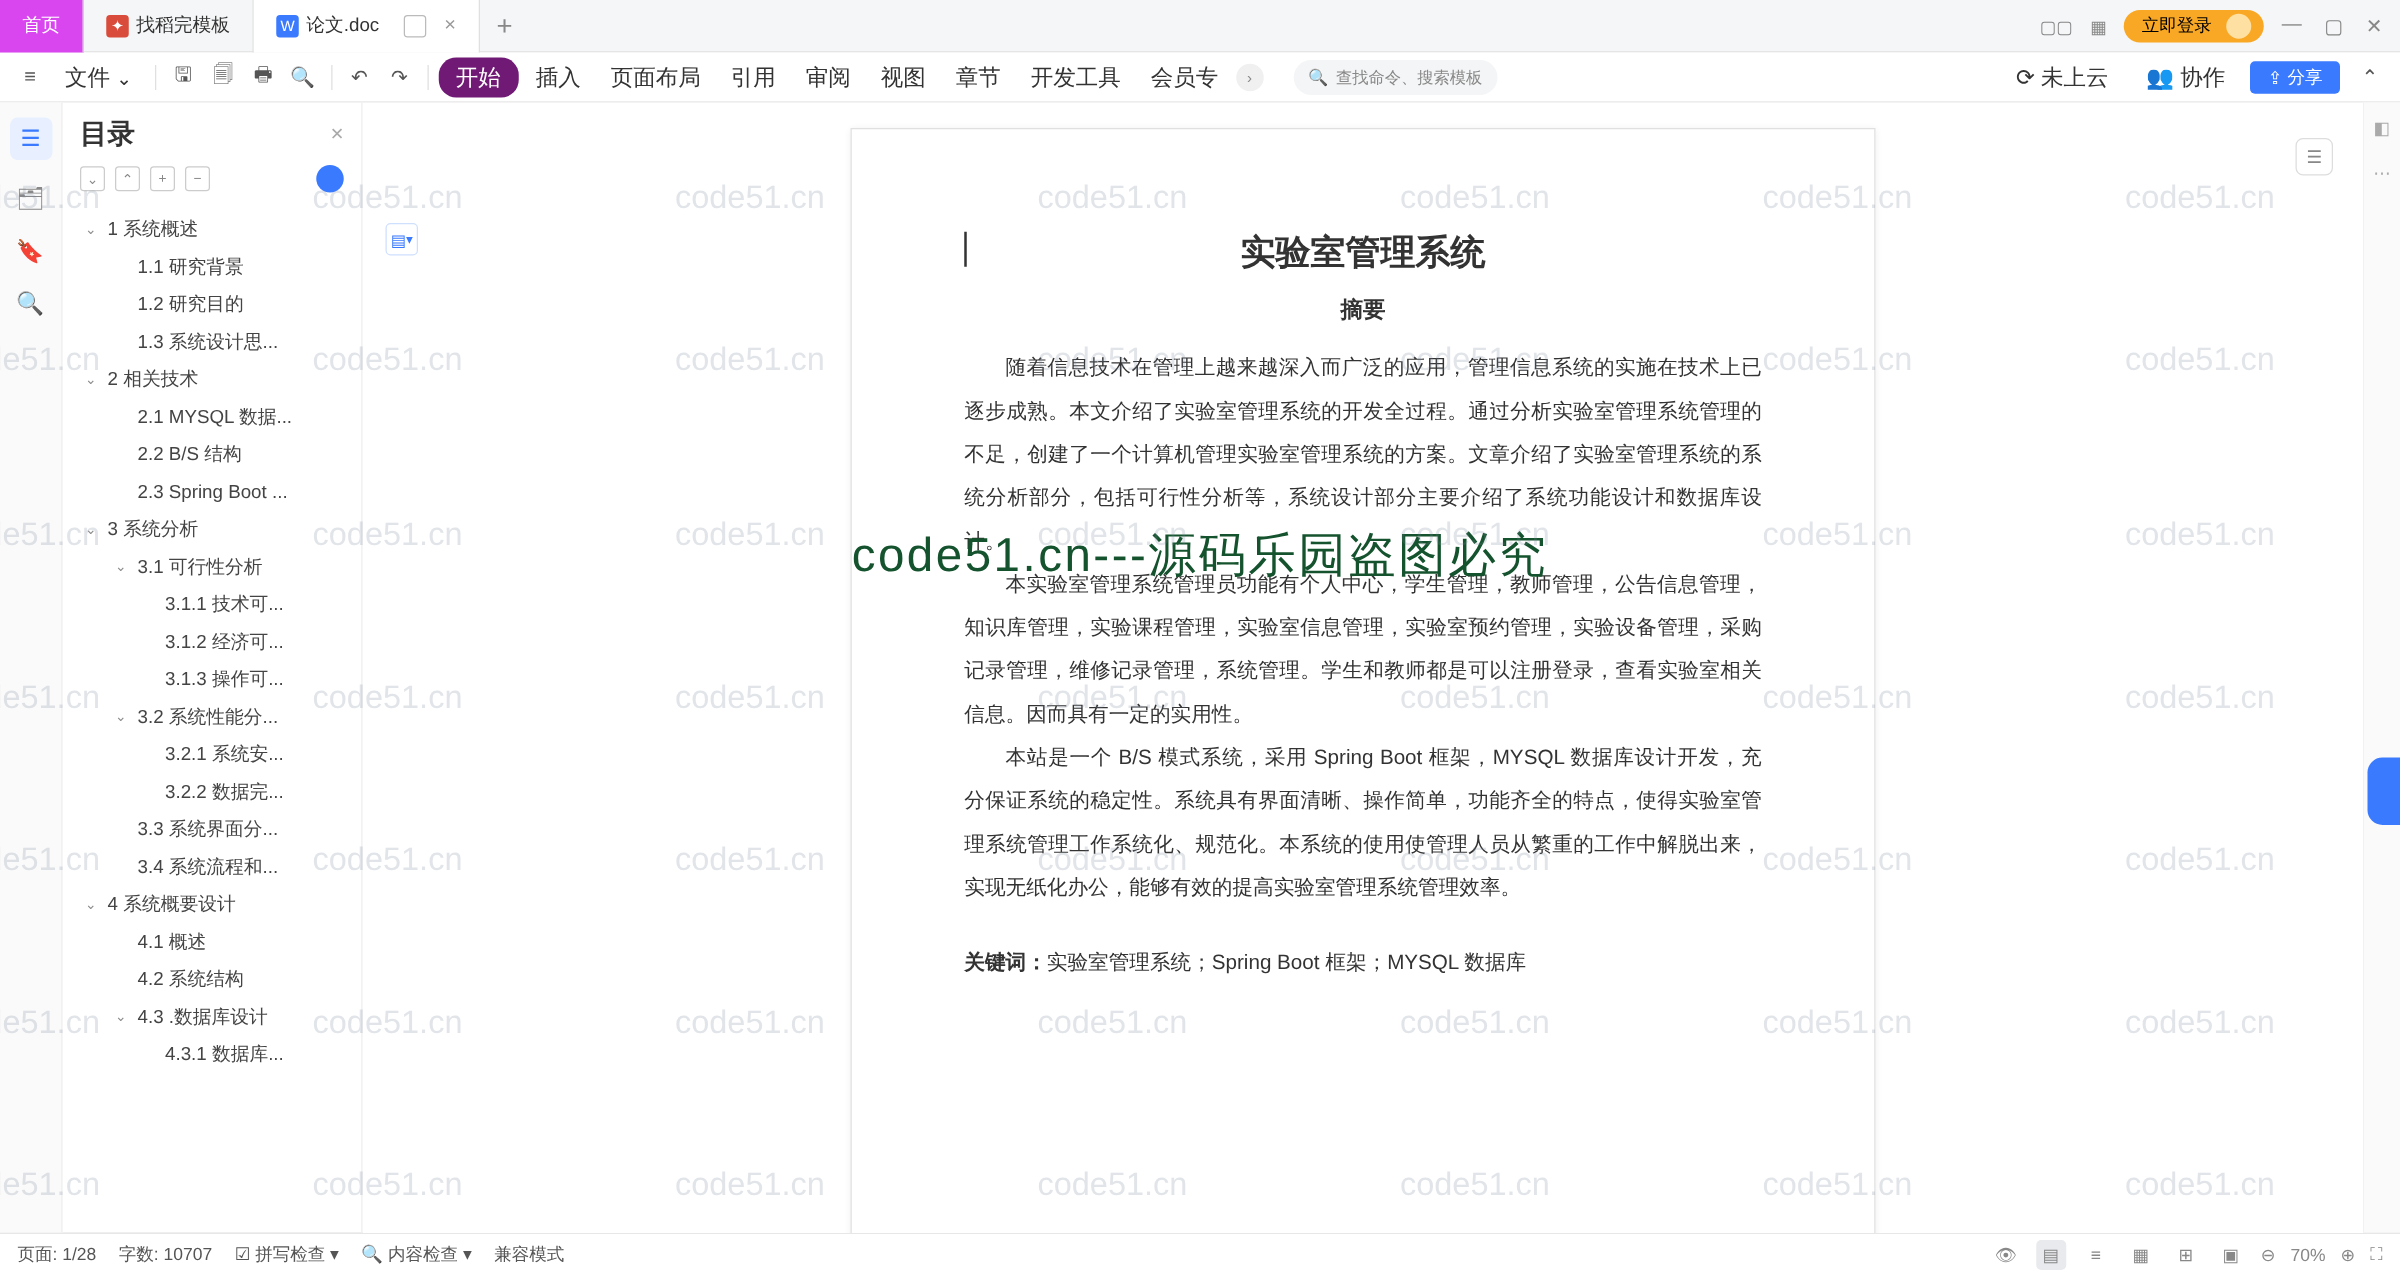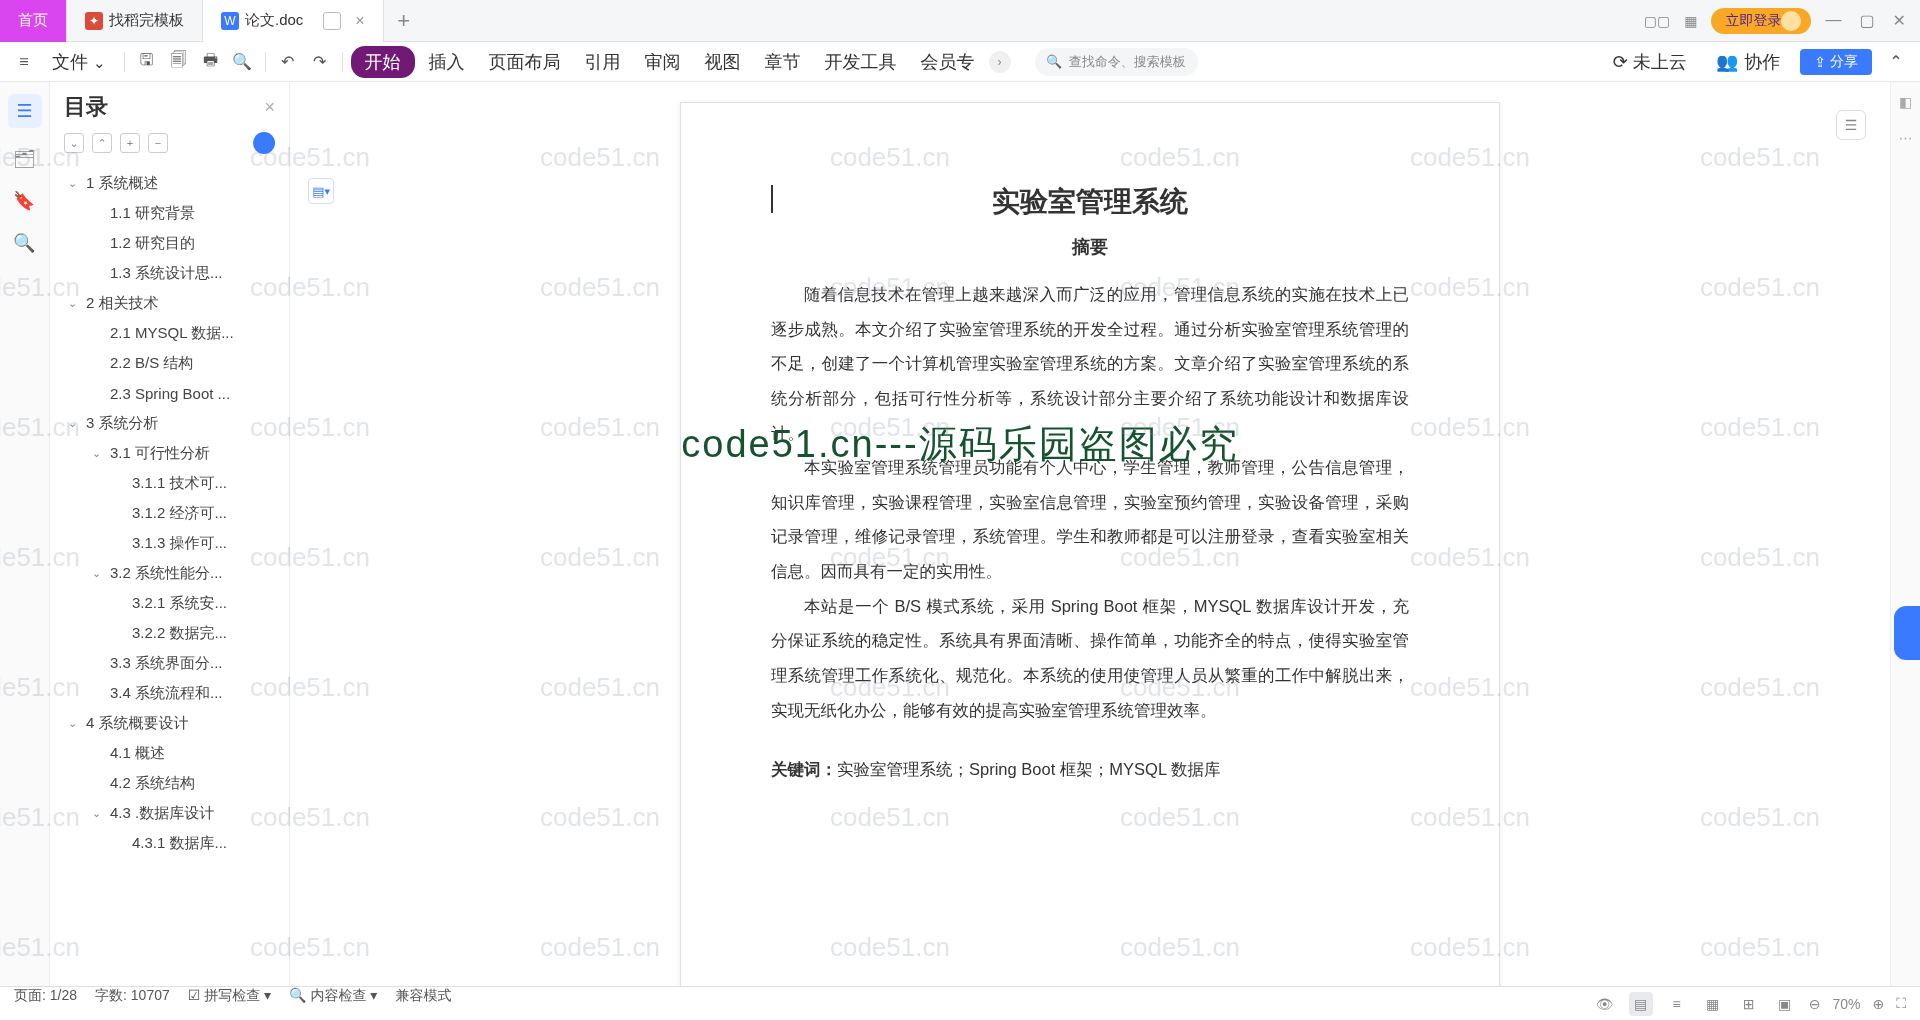--- a/index.html
+++ b/index.html
@@ -9,21 +9,21 @@
 .titlebar { height: 42px; background: #f5f6f7; display: flex; align-items: center; border-bottom: 1px solid #e0e0e0; }
 .tab { height: 42px; padding: 0 18px; display: flex; align-items: center; gap: 6px; font-size: 15px; border-right: 1px solid #e0e0e0; position: relative; }
 .tab.home { background: #d946ef; color: #fff; font-weight: 500; }
 .tab .doc-ico { width: 18px; height: 18px; display:inline-flex; align-items:center; justify-content:center; font-size:12px; color:#fff; background:#3a7afe; border-radius:3px; }
 .tab .doc-ico.red { background:#d94b3a; }
 .tab.active { background:#fff; }
 .tab .dual { width:18px;height:18px;border:1px solid #bbb;border-radius:3px;margin-left:14px; }
 .tab .x { color:#999; font-size:16px; margin-left:8px;}
 .addtab { width:40px; text-align:center; color:#888; font-size:22px; }
 .titlebar-right { margin-left:auto; display:flex; align-items:center; gap:14px; padding-right:14px; color:#888;}
-.login-btn { background:#f9a825; color:#4c1d95; padding:3px 10px 3px 14px; border-radius:14px; display:flex; align-items:center; gap:0; font-size:14px;}
+.login-btn { background:#f9a825; color:#000000; padding:3px 10px 3px 14px; border-radius:14px; display:flex; align-items:center; gap:12px; font-size:14px;}
 .login-btn .av { width:20px;height:20px;border-radius:50%;background:#ffe0a3; }
 .win-ctrl { display:flex; gap:18px; color:#888; font-size:16px;}
 
 
 .toolbar { height: 40px; display:flex; align-items:center; padding:0 10px; gap:4px; border-bottom:1px solid #e8e8e8; background:#fff;}
 .tb-ico { min-width:28px; height:28px; display:inline-flex; align-items:center; justify-content:center; color:#555; font-size:16px; border-radius:4px; cursor:pointer;}
 .tb-sep { width:1px; height:20px; background:#e0e0e0; margin:0 4px;}
 .tb-txt { font-size:18px; padding:0 10px; cursor:pointer;}
 .tb-txt.pill { background:#701a75; color:#fff; border-radius:14px; padding:4px 14px;}
 .tb-search { margin-left:20px; background:#f4f5f6; border-radius:14px; height:28px; display:flex; align-items:center; gap:6px; padding:0 12px; color:#888; font-size:13px;}
@@ -60,21 +60,21 @@
 .kw strong { font-weight:700;}
 .docnav { position:absolute; right:24px; top:28px; width:30px;height:30px;border:1px solid #ddd;border-radius:6px; display:flex;align-items:center;justify-content:center;color:#888;}
 
 .wm { position:absolute; inset:0; pointer-events:none; overflow:hidden;}
 .wm-row { position:absolute; width:2200px; display:flex; gap:170px; color:rgba(120,130,150,.22); font-size:26px;}
 .wm-center { position:absolute; left:50%; top:40%; transform:translate(-50%,-50%); color:#14532d; font-size:38px; font-weight:500; letter-spacing:2px;}
 
 .feedback-tab { position:absolute; right:0; top:58%; width:26px; height:54px; background:#3a7afe; border-radius:12px 0 0 12px;}
 
 
-.statusbar { height:34px; border-top:1px solid #e0e0e0; display:flex; padding:0 14px; gap:18px; font-size:14px; color:#555; background:#fff;}
+.statusbar { height:34px; border-top:1px solid #e0e0e0; display:flex; align-items:center; padding:0 14px; gap:18px; font-size:14px; color:#555; background:#fff;}
 .statusbar .sb-right { margin-left:auto; display:flex; align-items:center; gap:12px; color:#888;}
 .sb-ico { width:24px;height:24px;display:inline-flex;align-items:center;justify-content:center;border-radius:4px;}
 .sb-ico.active { background:#e8eaed;}
 </style>
 </head>
 <body>
 
 <div class="titlebar">
   <div class="tab home">
       <span>首页</span>

